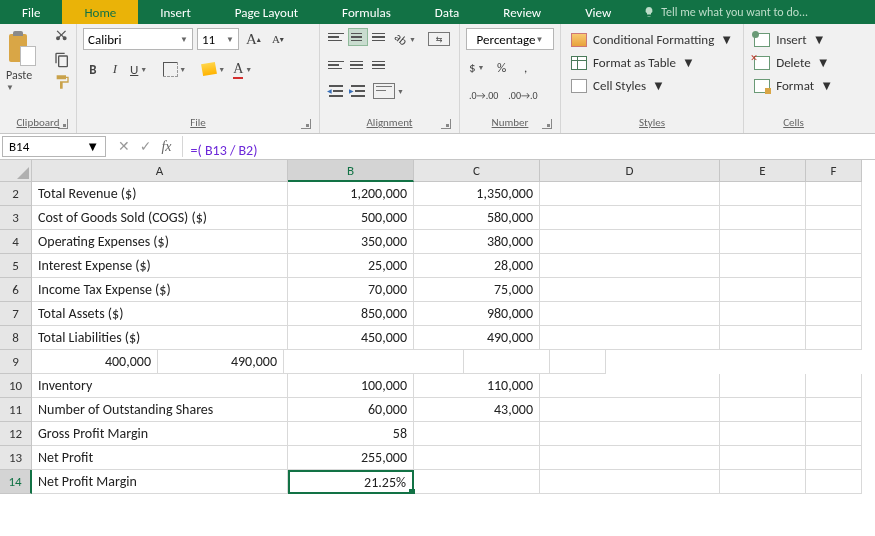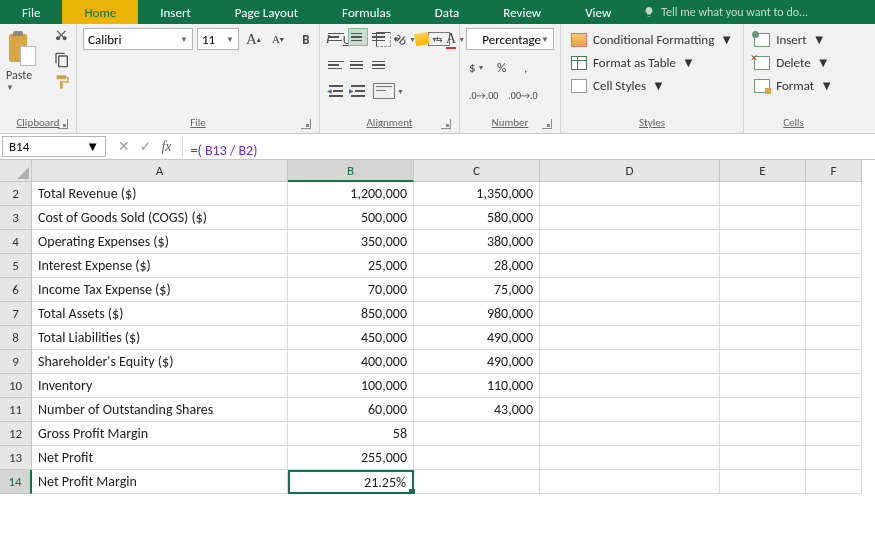--- a/index.html
+++ b/index.html
@@ -29,21 +29,21 @@
 .paste-board::before { content:""; position:absolute; left:4px; top:-3px; width:10px; height:5px; background:#8a8a8a; border-radius:2px 2px 0 0; }
 .paste-paper { position:absolute; right:0; bottom:0; width:16px; height:20px; background:#fff; border:1px solid #bbb; }
 .paste-label { font-size: 12px; color: #444; margin-top: 2px; }
 .paste-drop { font-size: 8px; color: #666; }
 .clip-side { display: flex; flex-direction: column; gap: 6px; justify-content: flex-start; padding-top: 2px; }
 .smicon { width: 16px; height: 16px; display: inline-flex; align-items: center; justify-content: center; }
 .scissors svg, .copy svg, .brush svg { width:16px; height:16px; }
 
 
 .font-row { display:flex; gap:4px; align-items:center; }
-.font-col { display:flex; flex-direction:row; gap:8px; width:230px; }
+.font-col { display:flex; flex-direction:column; gap:8px; width:230px; }
 .combo { background:#fff; border:1px solid #b5b5b5; height:22px; display:flex; align-items:center; padding:0 4px; font-size:13px; }
 .combo.font { width:110px; justify-content:space-between; }
 .combo.size { width:42px; justify-content:space-between; }
 .combo .dd { font-size:8px; color:#666; }
 .bigA { font-size:15px; font-family: Times, serif; }
 .smlA { font-size:11px; font-family: Times, serif; }
 .btnrow { display:flex; gap:2px; align-items:center; }
 .ribbtn { min-width:20px; height:22px; display:flex; align-items:center; justify-content:center; padding:0 3px; color:#444; font-size:13px; cursor:pointer; }
 .bold { font-weight:bold; }
 .italic { font-style:italic; font-family: Times, serif; }
@@ -289,21 +289,21 @@
               <span class="merge-icon">⇆</span>
             </div>
       </div>
     </div>
     <div class="rgroup-label"><span>Alignment</span><span class="dlg"></span></div>
   </div>
 
   <div class="rgroup">
     <div class="rgroup-body">
           <div class="num-col">
-      <div class="combo" style="width:88px;justify-content:flex-end">
+      <div class="combo" style="width:88px;justify-content:center">
               <span>Percentage</span>
               <span class="dd">▼</span>
             </div>
       <div class="num-row">
         <div class="ribbtn">
                 <span>$</span>
                 <span class="dd">▼</span>
               </div>
         <div class="ribbtn">%</div>
         <div class="ribbtn">,</div>
@@ -447,21 +447,20 @@
           <div class="hdr rowhdr">8</div>
           <div class="cell colA">Total Liabilities ($)</div>
           <div class="cell colB num">450,000</div>
           <div class="cell colC num">490,000</div>
           <div class="cell colD"></div>
           <div class="cell colE"></div>
           <div class="cell colF"></div>
         </div>
         <div class="grow">
           <div class="hdr rowhdr">9</div>
-          <div class="cell colA">Shareholder's Equity ($)</div>
           <div class="cell colB num">400,000</div>
           <div class="cell colC num">490,000</div>
           <div class="cell colD"></div>
           <div class="cell colE"></div>
           <div class="cell colF"></div>
         </div>
         <div class="grow">
           <div class="hdr rowhdr">10</div>
           <div class="cell colA">Inventory</div>
           <div class="cell colB num">100,000</div>

